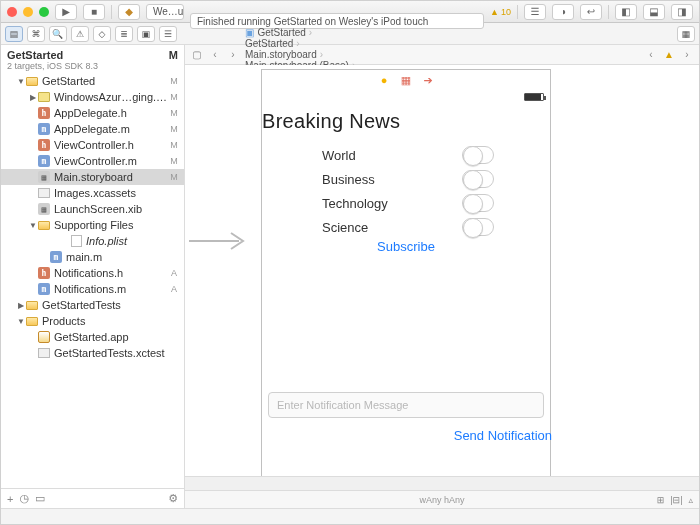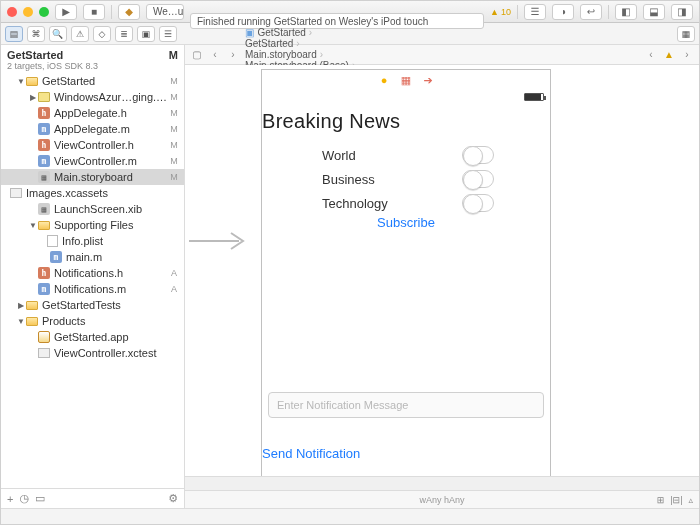--- a/index.html
+++ b/index.html
@@ -64,21 +64,21 @@
   .battery:after{content:"";position:absolute;right:-3px;top:2px;width:2px;height:4px;background:#555;}
   .battery .fill{background:#333;width:90%;height:100%;}
   
   .bn-title { text-align:left; font-size:20px; font-weight:400; color:#222; margin:6px 0 10px 0; letter-spacing:0.3px;}
   .switchrow { display:flex; align-items:center; justify-content:space-between; padding:0 56px 0 60px; height:24px; font-size:13px; color:#333;}
   .switch { width:32px; height:18px; border:1px solid #ccc; border-radius:10px; background:#fff; position:relative;}
   .switch:after{content:"";position:absolute;left:0;top:-1px;width:18px;height:18px;border:1px solid #ccc;border-radius:50%;background:#fff;box-shadow:0 1px 1px rgba(0,0,0,.15);}
   .subscribe { text-align:center; font-size:13px; color:#1e7cff; margin-top:0;}
   
   .msgbox { position:absolute; left:6px; top:322px; width:276px; height:26px; border:1px solid #d0d0d0; border-radius:4px; background:#fafafa; display:flex; align-items:center; padding:0 8px; font-size:11px; color:#b8b8b8;}
-  .sendnotif { position:absolute; left:0; top:376px; width:290px; text-align:left; font-size:13px; color:#1e7cff;}
+  .sendnotif { position:absolute; left:0; top:358px; width:290px; text-align:right; font-size:13px; color:#1e7cff;}
   
   .hscroll { height:14px; border-top:1px solid #dcdcdc; background:#f0f0f0;}
   .sizebar { height:18px; border-top:1px solid #dcdcdc; display:flex; align-items:center; justify-content:center; font-size:9px; color:#999; background:#f7f7f7; position:relative;}
   .sizebar .right-icons { position:absolute; right:6px; display:flex; gap:6px; color:#888;}
   
   .footer { height:16px; border-top:1px solid #dcdcdc; background:#f4f4f4;}
 </style>
 </head>
 <body>
 
@@ -185,21 +185,21 @@
           <span class="badge">M</span>
         </div>
         <div class="row sel" style="padding-left: 28px;">
           <span class="disc"></span>
           <span class="icon">
             <div class="file-sq sb-ic">▦</div>
           </span>
           <span class="lbl">Main.storyboard</span>
           <span class="badge">M</span>
         </div>
-        <div class="row" style="">
+        <div class="row" style="padding-left: 28px;">
           <span class="disc"></span>
           <span class="icon">
             <div class="xc-ic"></div>
           </span>
           <span class="lbl">Images.xcassets</span>
           <span class="badge"></span>
         </div>
         <div class="row" style="padding-left: 28px;">
           <span class="disc"></span>
           <span class="icon">
@@ -209,21 +209,21 @@
           <span class="badge"></span>
         </div>
         <div class="row" style="padding-left: 28px;">
           <span class="disc">▼</span>
           <span class="icon">
             <div class="folder-ic"></div>
           </span>
           <span class="lbl">Supporting Files</span>
           <span class="badge"></span>
         </div>
-        <div class="row" style="padding-left: 36px;">
+        <div class="row" style="padding-left: 60px; font-style: italic;">
           <span class="disc"></span>
           <span class="icon">
             <div class="plist-ic"></div>
           </span>
           <span class="lbl">Info.plist</span>
           <span class="badge"></span>
         </div>
         <div class="row" style="padding-left: 40px;">
           <span class="disc"></span>
           <span class="icon">
@@ -270,21 +270,21 @@
             <div class="app-ic"></div>
           </span>
           <span class="lbl">GetStarted.app</span>
           <span class="badge"></span>
         </div>
         <div class="row" style="padding-left: 28px;">
           <span class="disc"></span>
           <span class="icon">
             <div class="xc-ic"></div>
           </span>
-          <span class="lbl">ViewController.xctest</span>
+          <span class="lbl">GetStartedTests.xctest</span>
           <span class="badge"></span>
         </div>
       </div>
     <div class="nav-bottom">
       <span>+</span>
       <span>◷</span>
       <span>▭</span>
       <span style="flex:1"></span>
       <span>⚙</span>
     </div>
@@ -345,20 +345,24 @@
             <div class="switchrow">
               <span>World</span>
               <span class="switch"></span>
             </div>
             <div class="switchrow">
               <span>Business</span>
               <span class="switch"></span>
             </div>
             <div class="switchrow">
               <span>Technology</span>
+              <span class="switch"></span>
+            </div>
+            <div class="switchrow">
+              <span>Science</span>
               <span class="switch"></span>
             </div>
           </div>
         <div class="subscribe">Subscribe</div>
         <div class="msgbox">
           <span>Enter Notification Message</span>
         </div>
         <div class="sendnotif">Send Notification</div>
       </div>
     </div>

